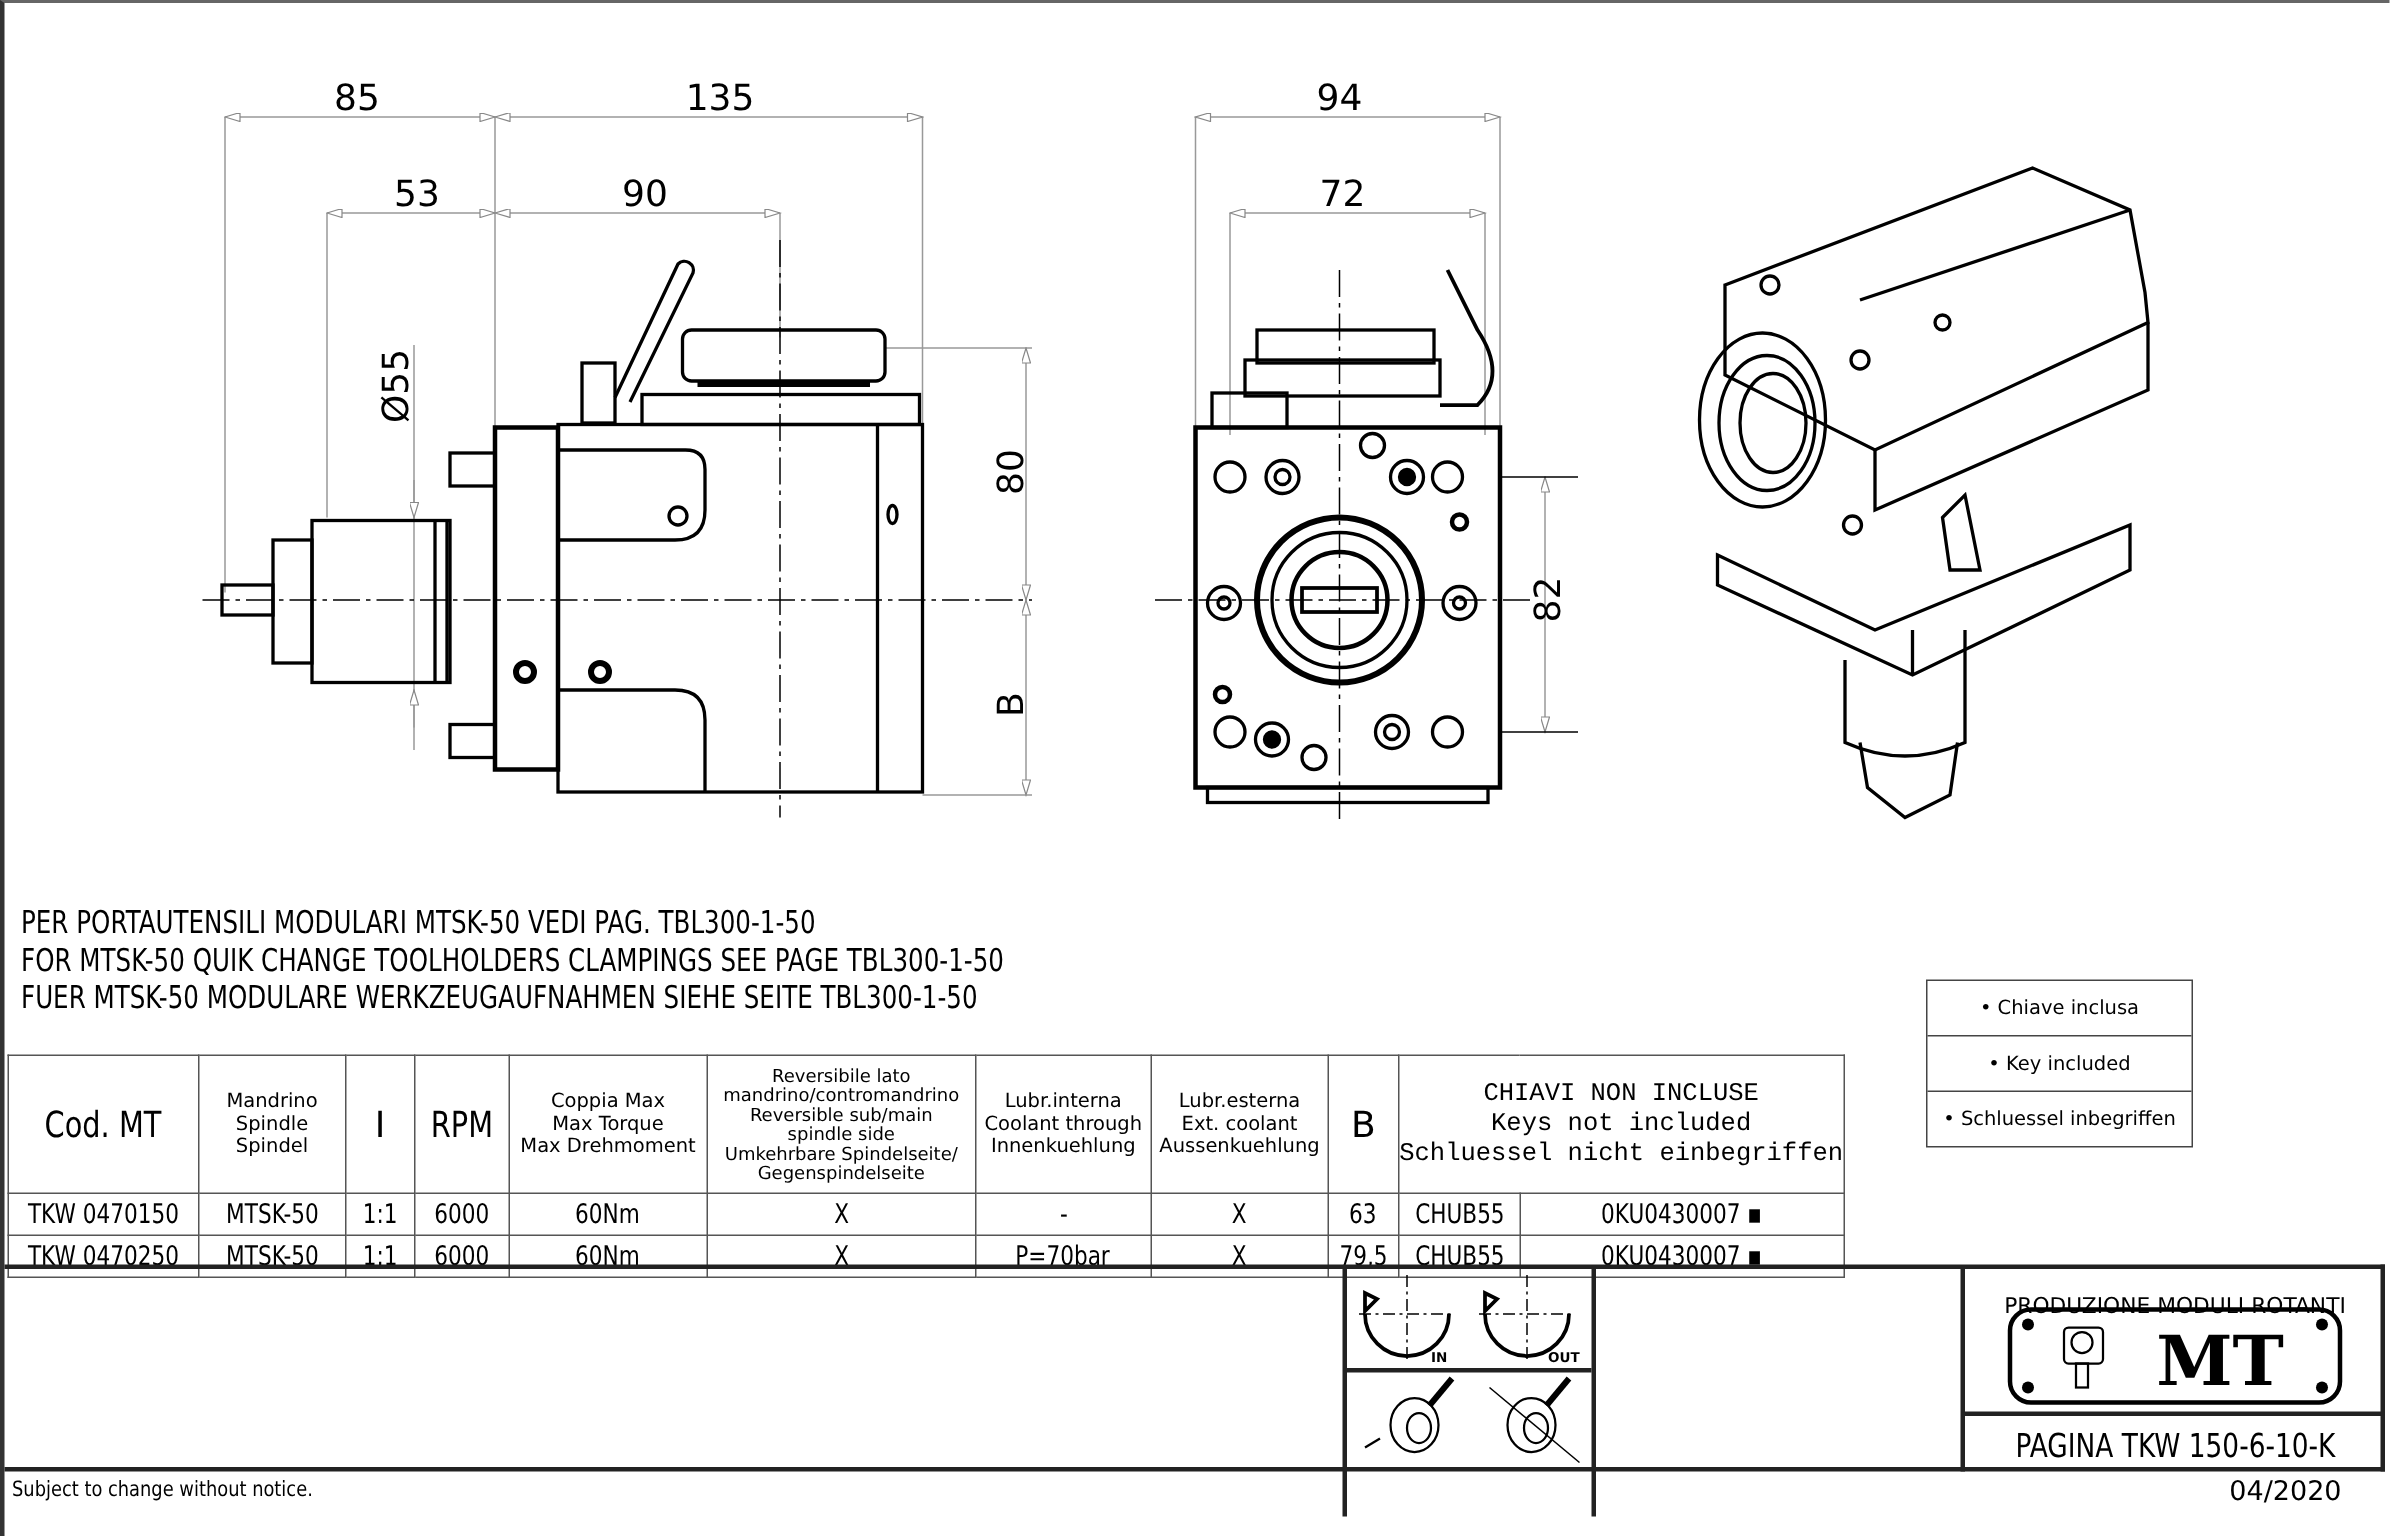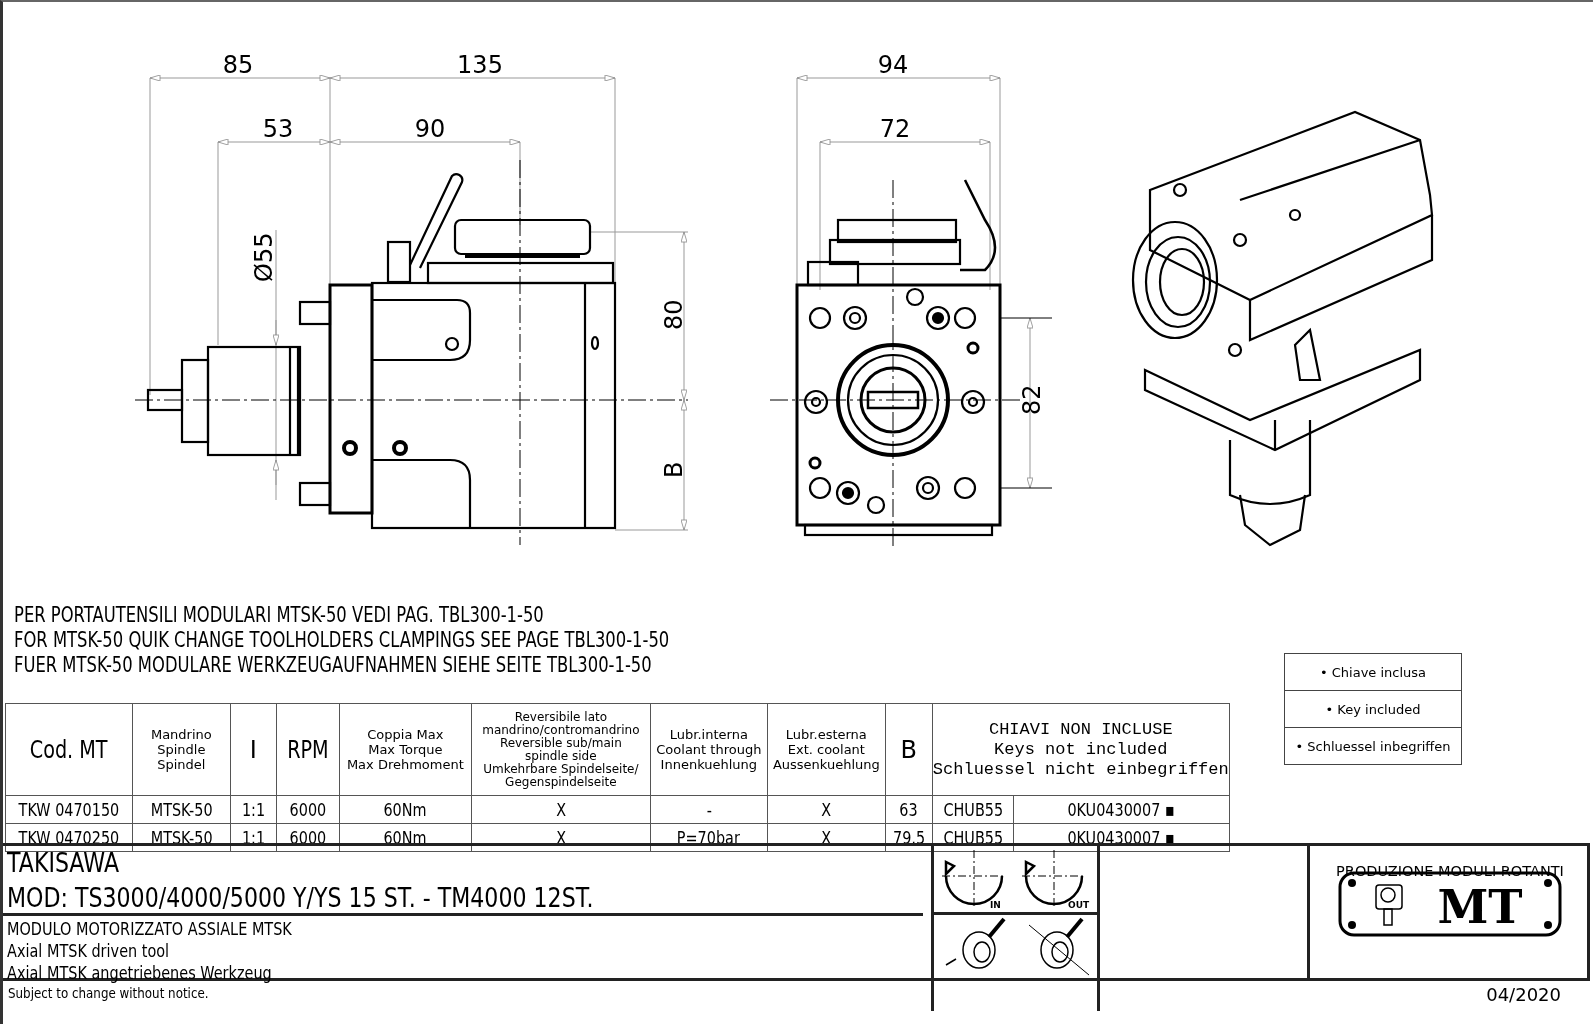--- a/index.html
+++ b/index.html
@@ -19,21 +19,21 @@
   .h-mid{font-size:17px;line-height:20px;font-family:Liberation Mono, monospace;}
   .legend{position:absolute;left:1284px;top:653px;width:176px;border:1px solid #444;border-collapse:collapse;}
   .legend div{height:36px;border-bottom:1px solid #444;font-size:13px;display:flex;align-items:center;justify-content:center;white-space:nowrap;}
   .legend div:last-child{border-bottom:none;}
   .title-block{position:absolute;left:3px;top:843px;width:1587px;height:138px;border-top:3px solid #222;border-bottom:3px solid #222;border-right:3px solid #222;box-sizing:border-box;}
   .tb-left{position:absolute;left:0;top:0;width:920px;height:135px;}
   .tb-maker{position:absolute;left:4px;top:2px;font-size:26px;transform:scaleX(0.85);transform-origin:left top;white-space:nowrap;}
   .tb-model{position:absolute;left:4px;top:37px;font-size:26px;transform:scaleX(0.85);transform-origin:left top;white-space:nowrap;}
   .tb-sep{position:absolute;left:0;top:67px;width:920px;border-top:3px solid #222;}
   .tb-desc{position:absolute;left:4px;top:72px;font-size:17px;line-height:22px;transform:scaleX(0.85);transform-origin:left top;white-space:nowrap;}
-  .tb-icons{position:absolute;left:928px;top:0;width:163px;height:165px;border-left:3px solid #222;border-right:3px solid #222;}
+  .tb-icons{position:absolute;left:892px;top:0;width:163px;height:165px;border-left:3px solid #222;border-right:3px solid #222;}
   .tb-icons .mid{position:absolute;left:0;top:66px;width:163px;border-top:3px solid #222;}
   .tb-company{position:absolute;left:1086px;top:0;width:218px;height:135px;text-align:center;}
   .tb-company .name{font-size:28px;font-weight:bold;margin-top:2px;transform:scaleX(0.85);}
   .tb-company .line{font-size:12.5px;line-height:14px;white-space:nowrap;}
   .tb-prod{position:absolute;left:1304px;top:0;width:280px;height:135px;border-left:3px solid #222;}
   .tb-prod .head{font-size:14.5px;text-align:center;margin-top:17px;white-space:nowrap;}
   .tb-prod .logo{position:absolute;left:28px;top:25px;width:224px;height:66px;}
   .tb-prod .pg{position:absolute;left:0;top:95px;width:280px;height:40px;border-top:3px solid #222;font-size:22px;display:flex;align-items:center;justify-content:center;white-space:nowrap;}
   .footer-left{position:absolute;left:8px;top:985px;font-size:14px;transform:scaleX(0.85);transform-origin:left top;white-space:nowrap;}
   .footer-right{position:absolute;right:34px;top:984px;font-size:18px;}
@@ -257,30 +257,20 @@
 </tbody>
   </table>
 
 <div class="legend">
   <div>• Chiave inclusa</div>
   <div>• Key included</div>
   <div>• Schluessel inbegriffen</div>
 </div>
 
 <div class="title-block">
-  <div class="tb-left">
-    <div class="tb-maker">TAKISAWA</div>
-    <div class="tb-model">MOD: TS3000/4000/5000 Y/YS 15 ST. - TM4000 12ST.</div>
-    <div class="tb-sep"></div>
-    <div class="tb-desc">
-      <div>MODULO MOTORIZZATO ASSIALE MTSK</div>
-      <div>Axial MTSK driven tool</div>
-      <div>Axial MTSK angetriebenes Werkzeug</div>
-    </div>
-  </div>
 
   <div class="tb-icons">
     <svg width="163" height="66">
       <g fill="none" stroke="#000" stroke-width="1">
         <line x1="8" y1="30" x2="72" y2="30" stroke-dasharray="8,3,2,3"></line>
         <line x1="40" y1="4" x2="40" y2="62" stroke-dasharray="8,3,2,3"></line>
         <line x1="88" y1="30" x2="152" y2="30" stroke-dasharray="8,3,2,3"></line>
         <line x1="120" y1="4" x2="120" y2="62" stroke-dasharray="8,3,2,3"></line>
       </g>
       <g fill="none" stroke="#000" stroke-width="2.5">
@@ -316,17 +306,20 @@
         <circle cx="210" cy="12" r="4" fill="#000"></circle>
       <circle cx="14" cy="54" r="4" fill="#000"></circle>
         <circle cx="210" cy="54" r="4" fill="#000"></circle>
       <g fill="none" stroke="#000" stroke-width="1.5">
         <rect x="38" y="14" width="26" height="24" rx="3"></rect>
         <circle cx="50" cy="24" r="7"></circle>
         <rect x="46" y="38" width="8" height="16"></rect>
       </g>
       <text x="142" y="52" text-anchor="middle" font-size="46" font-weight="bold" font-family="DejaVu Serif, serif">MT</text>
     </svg>
+    <div class="pg">
+        <span class="sq">PAGINA TKW 150-6-10-K</span>
+      </div>
   </div>
 </div>
 
 <div class="footer-left">Subject to change without notice.</div>
 <div class="footer-right">04/2020</div>
 
 </body></html>

